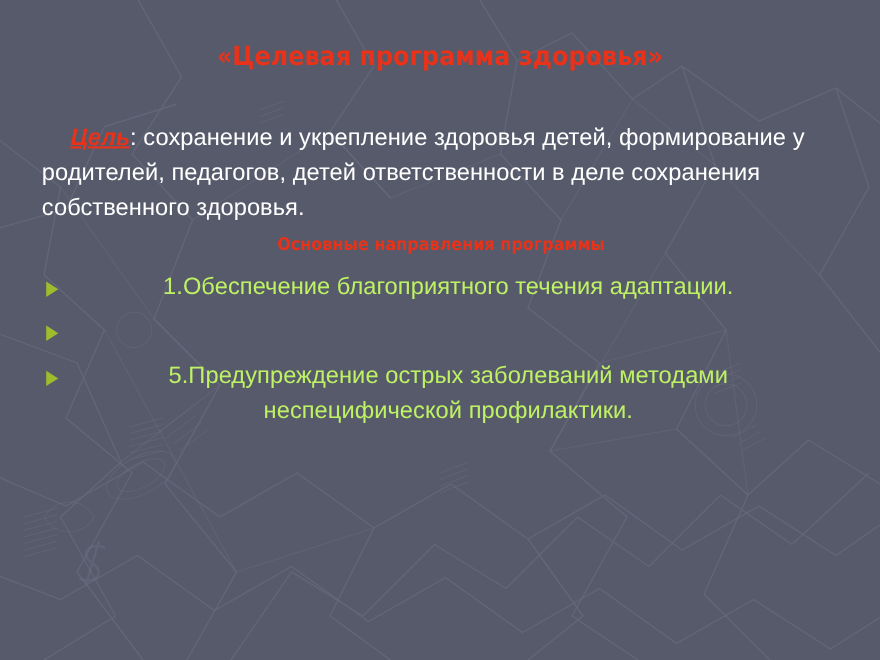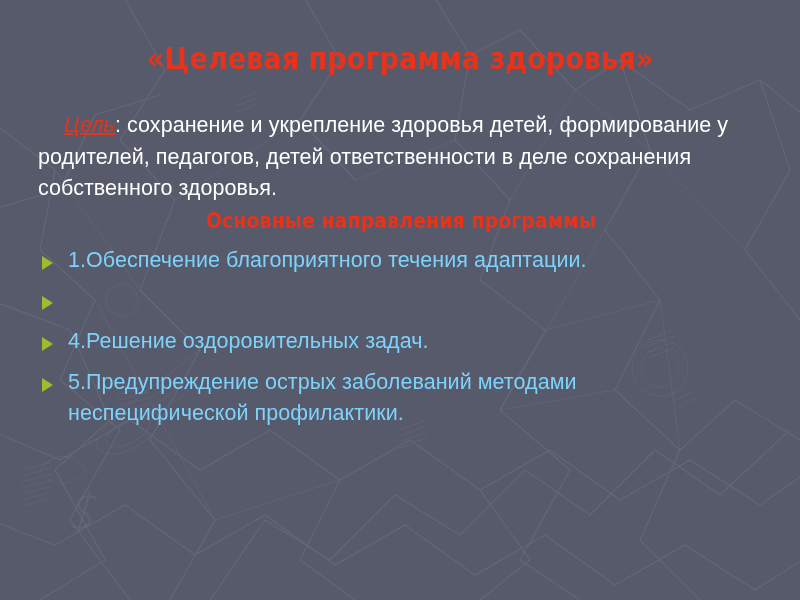--- a/index.html
+++ b/index.html
@@ -44,21 +44,21 @@
   }
 
   .slide-title {
     position: absolute;
     left: 0;
     top: 22px;
     width: 800px;
     text-align: center;
     color: #e8321a;
     font-family: "DejaVu Sans Condensed", "Liberation Sans Narrow", "Liberation Sans", sans-serif;
-    font-size: 30px;
+    font-size: 24px;
     font-weight: bold;
     letter-spacing: 0.1px;
     line-height: 1.15;
     white-space: nowrap;
   }
 
   
   .body-block {
     position: absolute;
     left: 38px;
@@ -71,52 +71,53 @@
     color: #ffffff;
     font-size: 21.5px;
     line-height: 31.6px;
     text-indent: 26px;
     font-weight: 400;
     letter-spacing: 0.05px;
   }
 
   .goal-label {
     color: #e8321a;
-    font-weight: normal;
+    font-weight: bold;
     font-style: italic;
     text-decoration: underline;
     text-underline-offset: 1px;
   }
 
   .section-heading {
     margin: 1px 0 0 0;
     text-align: center;
     color: #e8321a;
     font-family: "DejaVu Sans Condensed", "Liberation Sans Narrow", "Liberation Sans", sans-serif;
-    font-size: 21px;
+    font-size: 16px;
     font-weight: bold;
     line-height: 31px;
     letter-spacing: 0.1px;
   }
 
   ul.bullet-list {
     list-style: none;
     margin: 8px 0 0 0;
     padding: 0;
   }
 
   ul.bullet-list li {
     position: relative;
     margin: 0 17px 0 0;
     padding: 0 0 0 30px;
-    color: #7dd3fc;
+    color: #bef264;
     font-size: 21.5px;
     line-height: 31.6px;
     letter-spacing: 0.05px;
     min-height: 31.6px;
+    text-align: center;
   }
 
   ul.bullet-list li + li {
     margin-top: 9px;
   }
 
   .bullet-marker {
     position: absolute;
     left: 4px;
     top: 11px;
@@ -197,23 +198,19 @@
       <ul class="bullet-list">
         <li>
           <span class="bullet-marker"></span>
           <span>1.Обеспечение благоприятного течения адаптации.</span>
         </li>
         <li>
           <span class="bullet-marker"></span>
         </li>
         <li>
           <span class="bullet-marker"></span>
-          <span>4.Решение оздоровительных задач.</span>
-        </li>
-        <li>
-          <span class="bullet-marker"></span>
           <span>5.Предупреждение острых заболеваний методами неспецифической профилактики.</span>
         </li>
       </ul>
 
     </div>
   </div>
 </div>
 
 </body></html>

